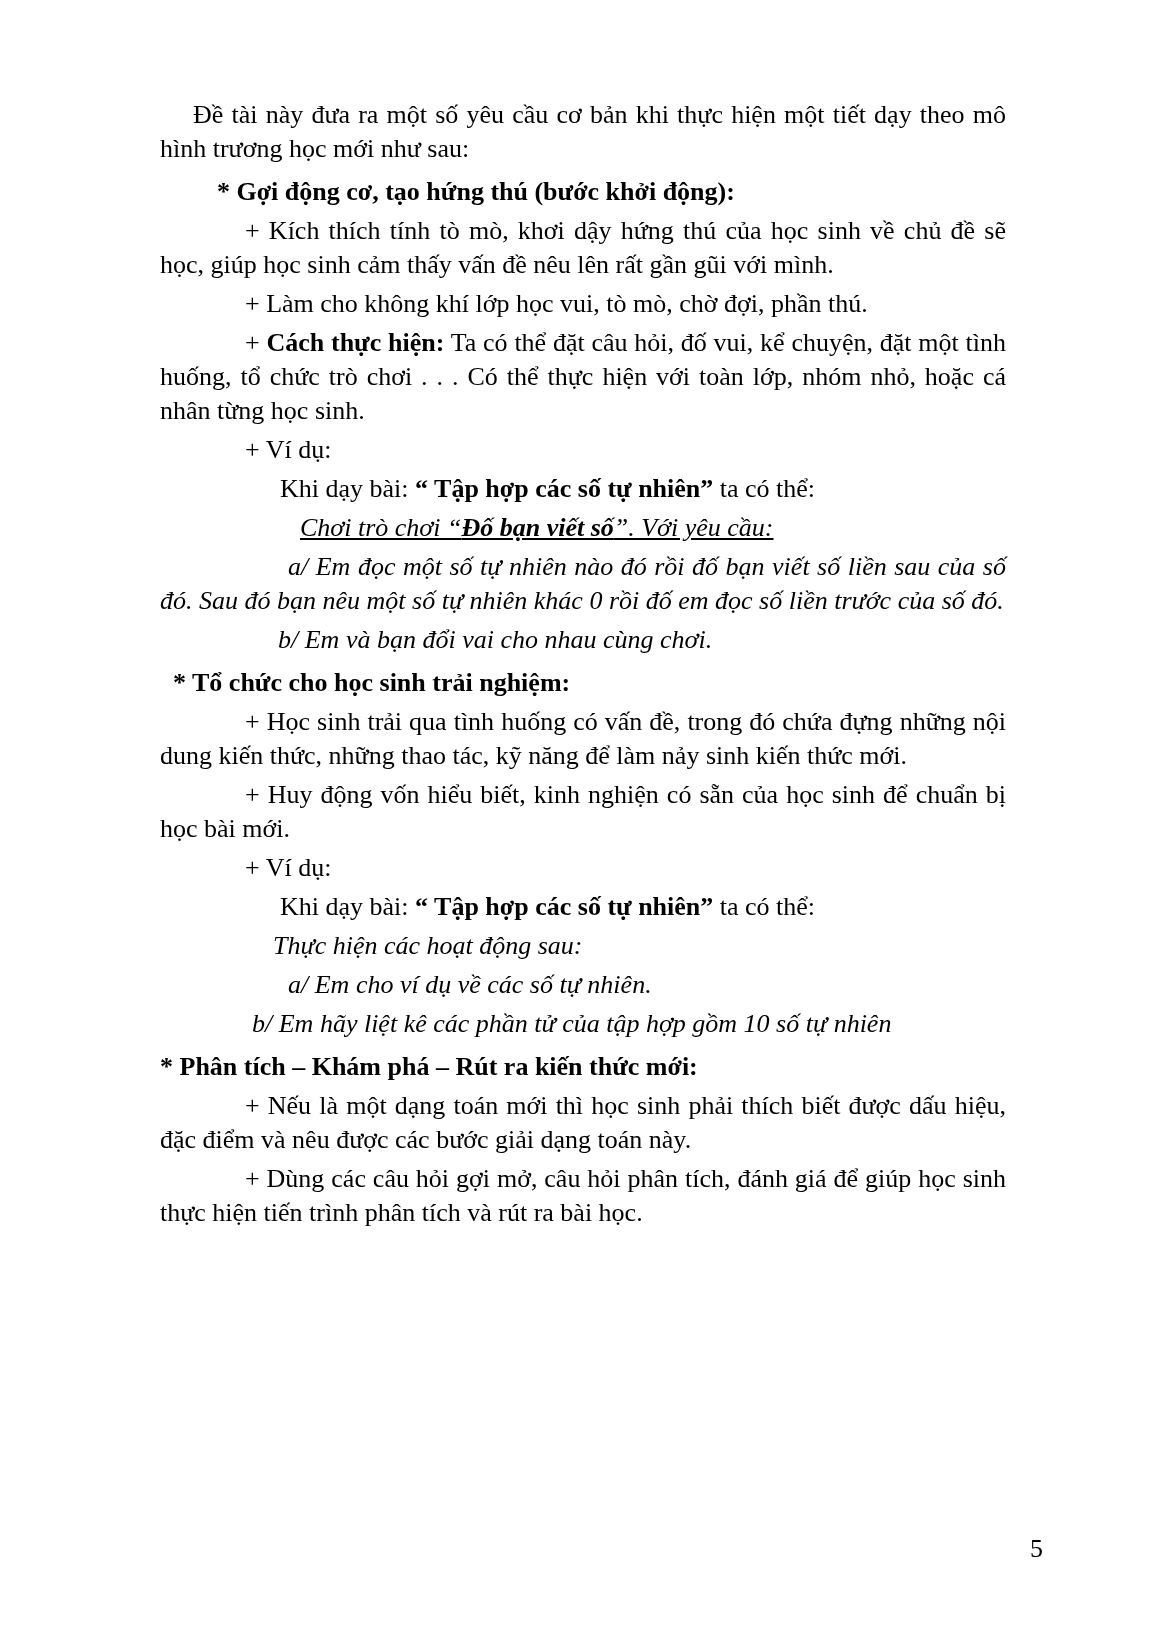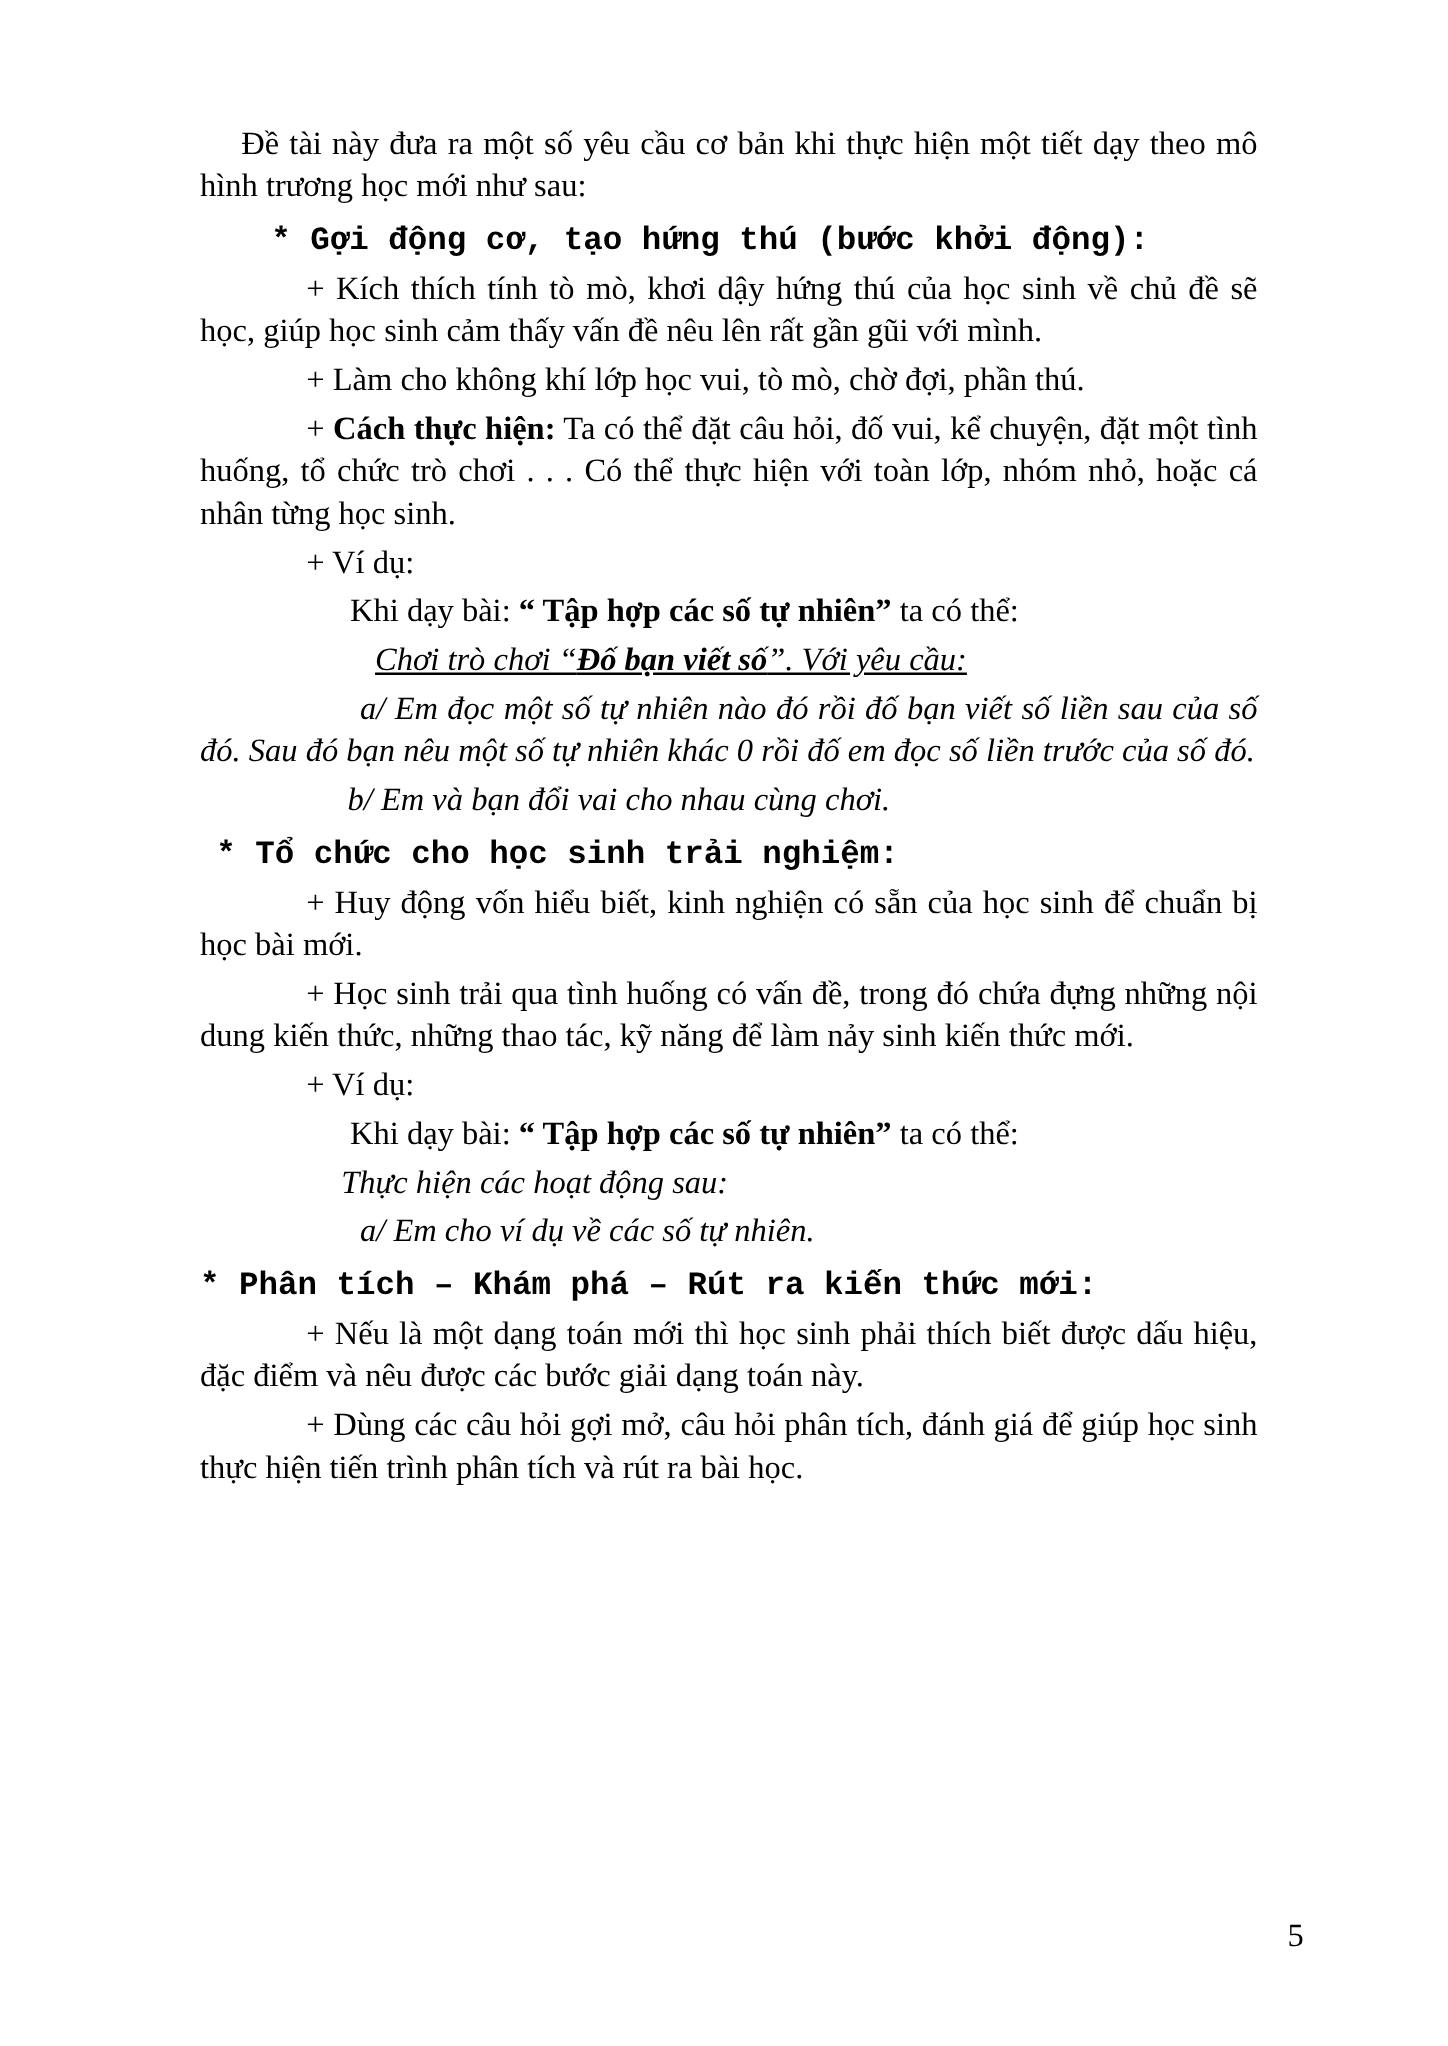--- a/index.html
+++ b/index.html
@@ -15,21 +15,21 @@
   .content {
     position: absolute;
     left: 160px;
     top: 98px;
     width: 846px;
     font-size: 26px;
     line-height: 34px;
   }
   .content p { margin: 0 0 5px 0; }
   .justify { text-align: justify; }
-  .heading { font-weight: bold; margin: 9px 0 5px 0 !important; font-family: Liberation Mono, monospace; }
+  .heading { font-weight: bold; margin: 9px 0 5px 0 !important; }
   .it { font-style: italic; }
   b { font-weight: bold; }
   
   .ind-intro { text-indent: 33px; }
   .ind-h1    { text-indent: 57px; }
   .ind-h2    { text-indent: 13px; }
   .ind-h3    { text-indent: 0; }
   .ind-plus  { text-indent: 85px; }
   .ind-khi   { text-indent: 120px; }
   .ind-choi  { text-indent: 140px; text-decoration: underline; }
@@ -67,33 +67,34 @@
     <p class="ind-khi"><span>Khi dạy bài: </span><b>“ Tập hợp các số tự nhiên”</b><span> ta có thể:</span></p>
 
     <p class="it ind-choi"><span>Chơi trò chơi “</span><b>Đố bạn viết số</b><span>”. Với yêu cầu:</span></p>
 
     <p class="it justify ind-a1">a/ Em đọc một số tự nhiên nào đó rồi đố bạn viết số liền sau của số đó. Sau đó bạn nêu một số tự nhiên khác 0 rồi đố em đọc số liền trước của số đó.</p>
 
     <p class="it ind-b1">b/ Em và bạn đổi vai cho nhau cùng chơi.</p>
 
     <p class="heading ind-h2">* Tổ chức cho học sinh trải nghiệm:</p>
 
+    <p class="justify ind-plus">+ Học sinh trải qua tình huống có vấn đề, trong đó chứa đựng những nội dung kiến thức, những thao tác, kỹ năng để làm nảy sinh kiến thức mới.</p>
+
     <p class="justify ind-plus">+ Huy động vốn hiểu biết, kinh nghiện có sẵn của học sinh để chuẩn bị học bài mới.</p>
-
-    <p class="justify ind-plus">+ Học sinh trải qua tình huống có vấn đề, trong đó chứa đựng những nội dung kiến thức, những thao tác, kỹ năng để làm nảy sinh kiến thức mới.</p>
 
 
     <p class="ind-plus">+ Ví dụ:</p>
 
     <p class="ind-khi"><span>Khi dạy bài: </span><b>“ Tập hợp các số tự nhiên”</b><span> ta có thể:</span></p>
 
     <p class="it ind-thuc">Thực hiện các hoạt động sau:</p>
 
     <p class="it ind-a2">a/ Em cho ví dụ về các số tự nhiên.</p>
 
+    <p class="it ind-b2">b/ Em hãy liệt kê các phần tử của tập hợp gồm 10 số tự nhiên</p>
 
     <p class="heading ind-h3">* Phân tích – Khám phá – Rút ra kiến thức mới:</p>
 
 
     <p class="justify ind-plus">+ Nếu là một dạng toán mới thì học sinh phải thích biết được dấu hiệu, đặc điểm và nêu được các bước giải dạng toán này.</p>
 
     <p class="justify ind-plus">+ Dùng các câu hỏi gợi mở, câu hỏi phân tích, đánh giá để giúp học sinh thực hiện tiến trình phân tích và rút ra bài học.</p>
 
   </div>
 

